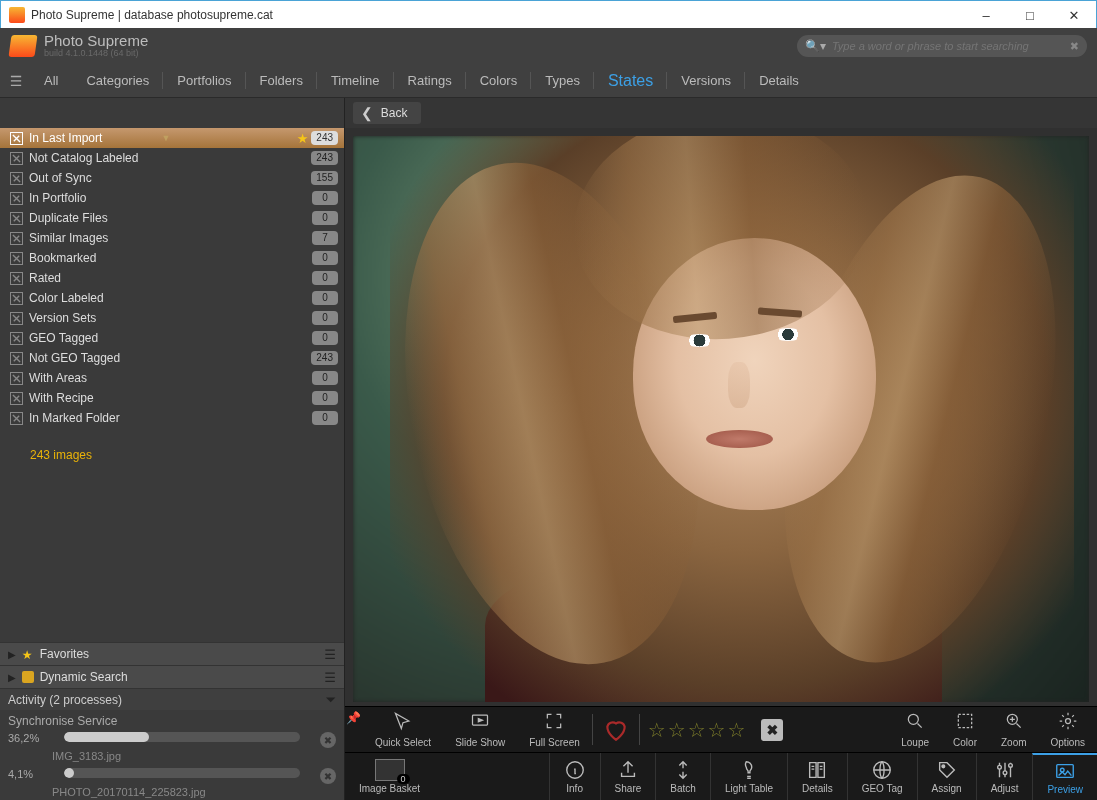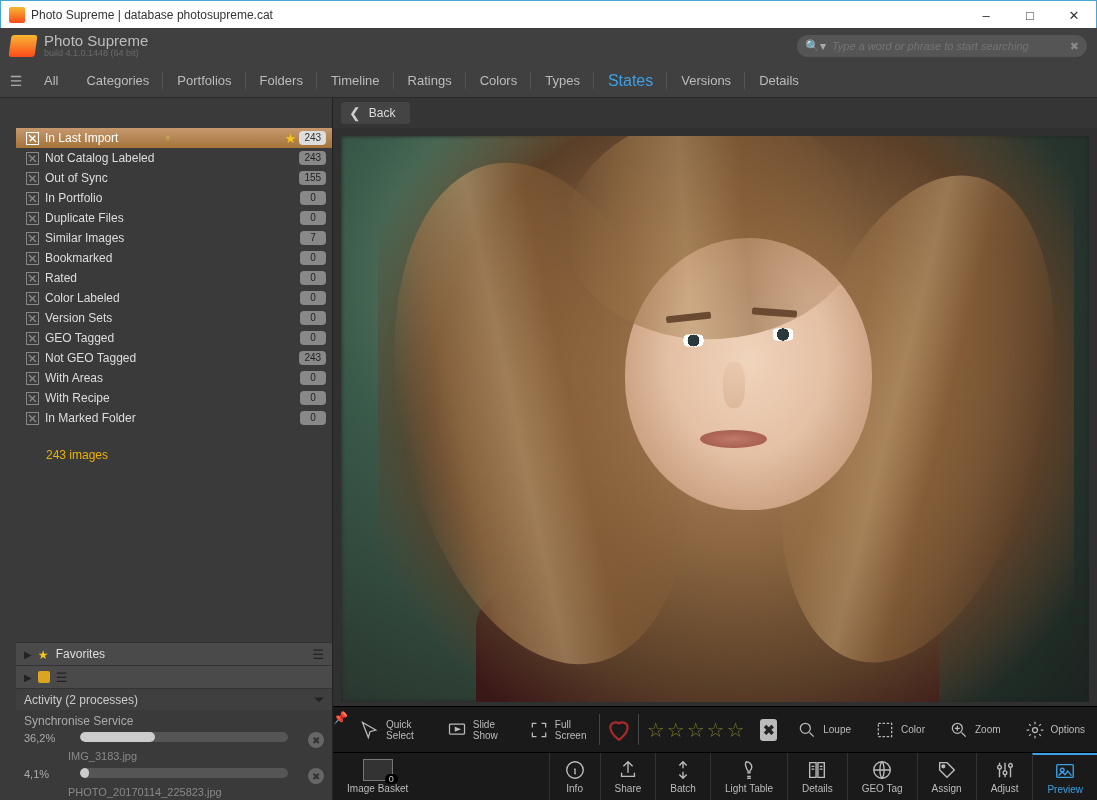--- a/index.html
+++ b/index.html
@@ -28,21 +28,21 @@
   .tabs-row { height: 34px; display:flex; align-items:center; background:#404040; padding-left:6px; border-bottom:1px solid #2a2a2a; }
   .hamburger { width:20px; text-align:center; color:#aaa; font-size:14px; cursor:pointer; margin-right:4px; }
   .tab { padding: 0 14px; font-size: 13px; color:#bbb; cursor:pointer; height:100%; display:flex; align-items:center; position:relative; }
   .tab.sep::after { content:""; position:absolute; right:0; top:8px; bottom:8px; width:1px; background:#555; }
   .tab.active { color:#3ca0e6; font-size:16px; }
 
   
   .main { flex:1; display:flex; min-height:0; }
 
   
-  .sidebar { width: 344px; background:#3a3a3a; display:flex; flex-direction:column;margin-left:16px; }
+  .sidebar { width: 344px; background:#3a3a3a; display:flex; flex-direction:column; }
   .sidebar-gap { height: 30px; }
   .state-list { }
   .state { display:flex; align-items:center; height:20px; padding:0 6px 0 10px; font-size:12px; color:#ddd; cursor:pointer; }
   .state .chk { width:13px; height:13px; border:1px solid #888; margin-right:6px; display:flex; align-items:center; justify-content:center; }
   .state .chk svg { width:9px; height:9px; }
   .state .lbl { flex:1; }
   .state .star { color:#f5c518; font-size:13px; margin-right:3px; }
   .state .chev { color:#c0a060; margin-left:6px; font-size:9px; }
   .state .badge { background:#888; color:#222; border-radius:4px; min-width:26px; text-align:center; font-size:10px; padding:0 5px; line-height:14px; }
   .state.selected { background:linear-gradient(#c5986e,#a5743a); color:#fff; }
@@ -97,21 +97,21 @@
   .fake-photo .strand { position:absolute; background:linear-gradient(90deg,transparent,#9a7248 20%,#b89468 40%,#8a6038 60%,transparent); opacity:.65; border-radius:50%; }
   .fake-photo .s1 { left:8%; top:4%; width:38%; height:90%; transform:rotate(-12deg); }
   .fake-photo .s2 { right:6%; top:6%; width:34%; height:88%; transform:rotate(14deg); }
   .fake-photo .s3 { left:30%; top:-4%; width:40%; height:40%; transform:rotate(-4deg); opacity:.55; }
 
   
   .tool-rows { background:#1a1a1a; }
   .tool-row { display:flex; align-items:center; height:46px; border-top:1px solid #000; }
   .tool-row.second { height:48px; }
   .pin { width:18px; color:#3ca0e6; text-align:center; font-size:12px; align-self:flex-start; padding-top:4px; }
-  .tbtn { display:flex; flex-direction:row; align-items:center; justify-content:center; gap:6px; padding:0 12px; height:100%; cursor:pointer; color:#bbb; font-size:10px; }
+  .tbtn { display:flex; flex-direction:column; align-items:center; justify-content:center; gap:6px; padding:0 12px; height:100%; cursor:pointer; color:#bbb; font-size:10px; }
   .tbtn .ticon { height:20px; display:flex; align-items:center; justify-content:center; }
   .tbtn svg { width:20px; height:20px; stroke:#bbb; fill:none; stroke-width:1.5; }
   .tool-row .sep { width:1px; background:#444; height:70%; }
   .heart { width:34px; height:30px; display:flex; align-items:center; justify-content:center; margin:0 6px; }
   .heart svg { width:26px; height:26px; stroke:#aa2a2a; fill:none; stroke-width:2; }
   .stars5 { display:flex; gap:2px; margin:0 8px; }
   .stars5 span { color:#7a7a2a; font-size:20px; cursor:pointer; }
   .xbox { width:22px; height:22px; background:#bbb; color:#222; display:flex; align-items:center; justify-content:center; font-weight:bold; border-radius:3px; margin:0 8px; cursor:pointer; font-size:14px; }
   .tool-row .grow { flex:1; }
   .tr-right { display:flex; height:100%; }
@@ -332,20 +332,21 @@
 
       <div class="panel">
         <span class="arrow">▶</span>
         <span class="picon star">★</span>
         <span class="plabel">Favorites</span>
         <span class="menu">☰</span>
       </div>
       <div class="panel">
         <span class="arrow">▶</span>
         <span class="picon dyn"></span>
+        <span class="plabel">Dynamic Search</span>
         <span class="menu">☰</span>
       </div>
 
       <div class="activity-hdr">
         <span class="alabel">Activity (2 processes)</span>
         <span class="aicon">⏷</span>
       </div>
       <div id="procs">
           <div class="proc">
             <div class="pname">Synchronise Service</div>

